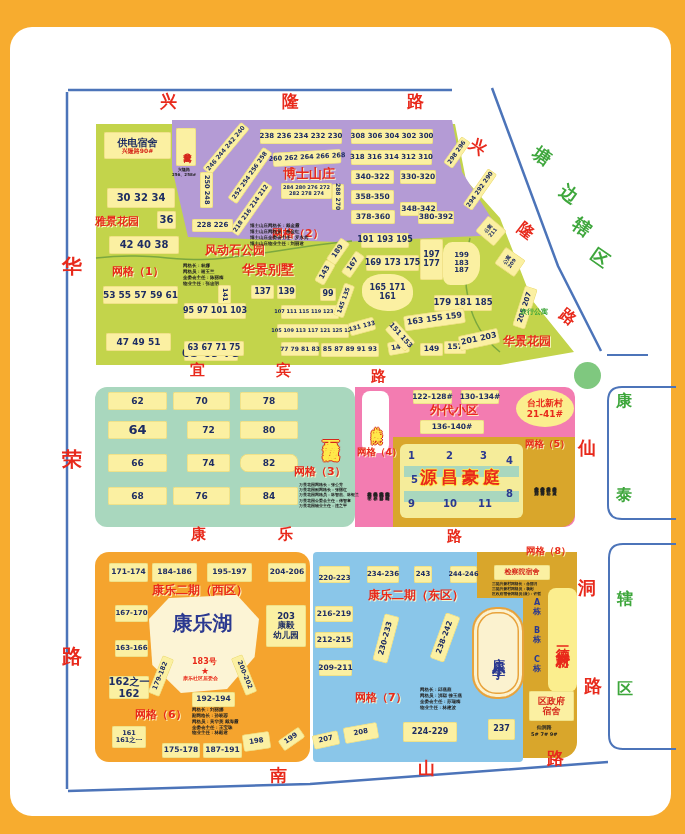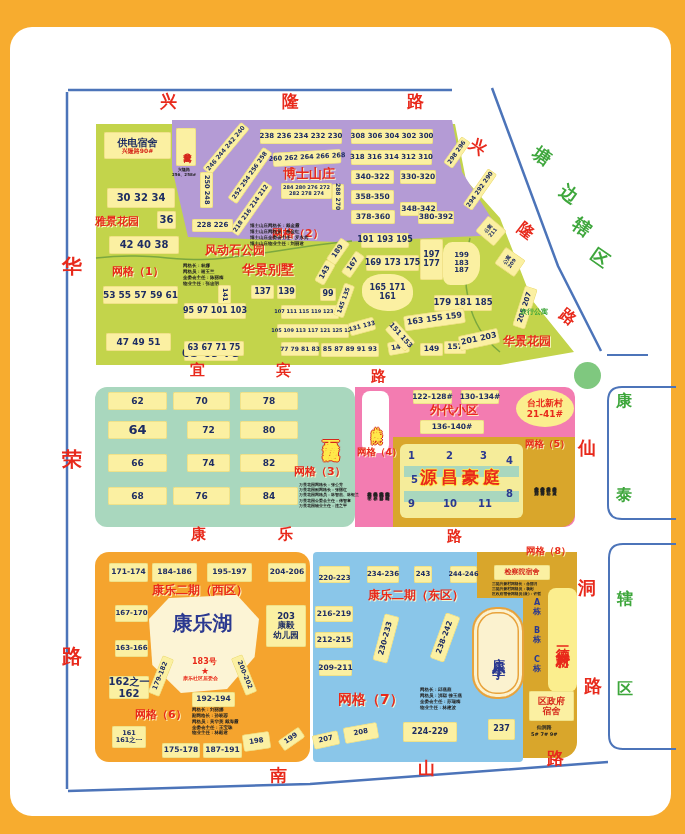--- a/index.html
+++ b/index.html
@@ -406,21 +406,21 @@
     </div>
     <div class="el bx" style="left: 240px; top: 421px; width: 58px; height: 18px; font-size: 9px;">
       <div>80</div>
     </div>
     <div class="el bx" style="left: 108px; top: 454px; width: 59px; height: 18px; font-size: 9px;">
       <div>66</div>
     </div>
     <div class="el bx" style="left: 187px; top: 454px; width: 43px; height: 18px; font-size: 9px;">
       <div>74</div>
     </div>
-    <div class="el bx" style="left: 240px; top: 454px; width: 58px; height: 18px; font-size: 9px;">
+    <div class="el bx" style="left: 240px; top: 454px; width: 58px; height: 18px; font-size: 9px; border-radius: 8px;">
       <div>82</div>
     </div>
     <div class="el bx" style="left: 108px; top: 487px; width: 59px; height: 18px; font-size: 9px;">
       <div>68</div>
     </div>
     <div class="el bx" style="left: 173px; top: 487px; width: 57px; height: 18px; font-size: 9px;">
       <div>76</div>
     </div>
     <div class="el bx" style="left: 240px; top: 487px; width: 58px; height: 18px; font-size: 9px;">
       <div>84</div>
@@ -613,21 +613,21 @@
     </div>
     <div class="el bx" style="left: 362px; top: 631px; width: 48px; height: 15px; font-size: 7.5px; transform: rotate(-75deg);">
       <div>230-233</div>
     </div>
     <div class="el bx" style="left: 421px; top: 630px; width: 48px; height: 15px; font-size: 7.5px; transform: rotate(-70deg);">
       <div>238-242</div>
     </div>
     <div class="el school" style="left: 472px; top: 607px; width: 48px; height: 88px; font-size: 13px;">
       <div>康乐小学</div>
     </div>
-    <div class="el rl" style="left: 338px; top: 692px; font-size: 14px;">
+    <div class="el rl" style="left: 355px; top: 692px; font-size: 11px;">
       <div>网格（7）</div>
     </div>
     <div class="el tn" style="left: 420px; top: 687px; font-size: 4.5px;">
       <div>网格长：邱燕燕</div>
       <div>网格员：洪聪 徐玉燕</div>
       <div>全委会主任：苏瑞梅</div>
       <div>物业主任：林建波</div>
     </div>
     <div class="el bx" style="left: 313px; top: 733px; width: 26px; height: 14px; font-size: 7px; transform: rotate(-12deg);">
       <div>207</div>

